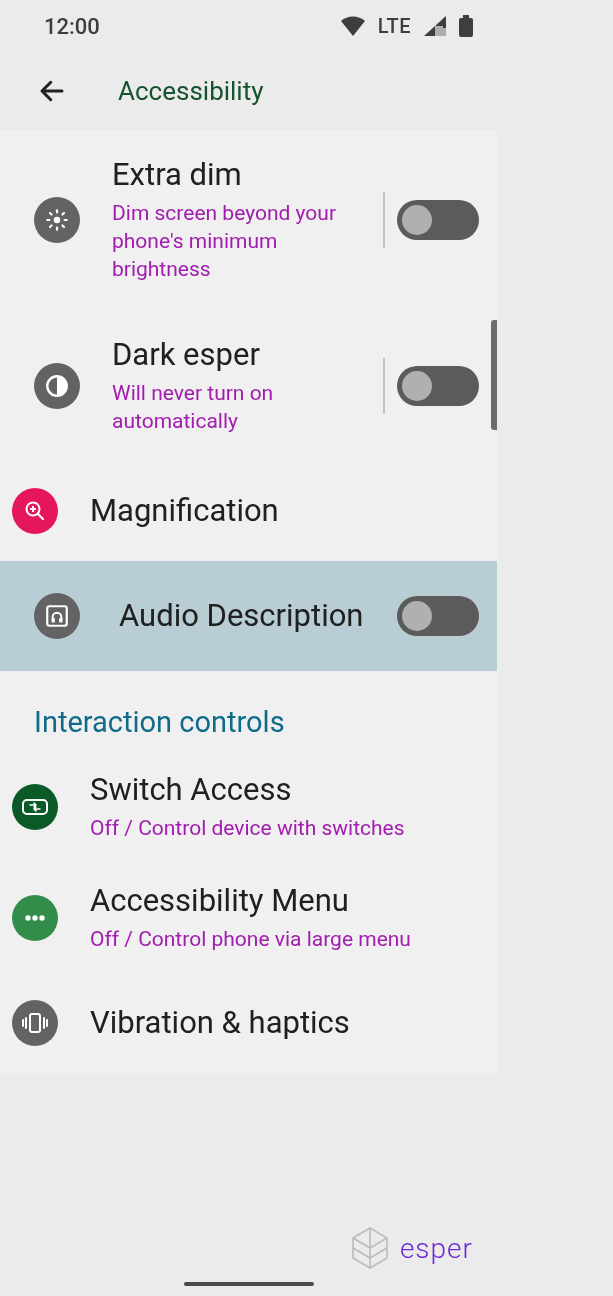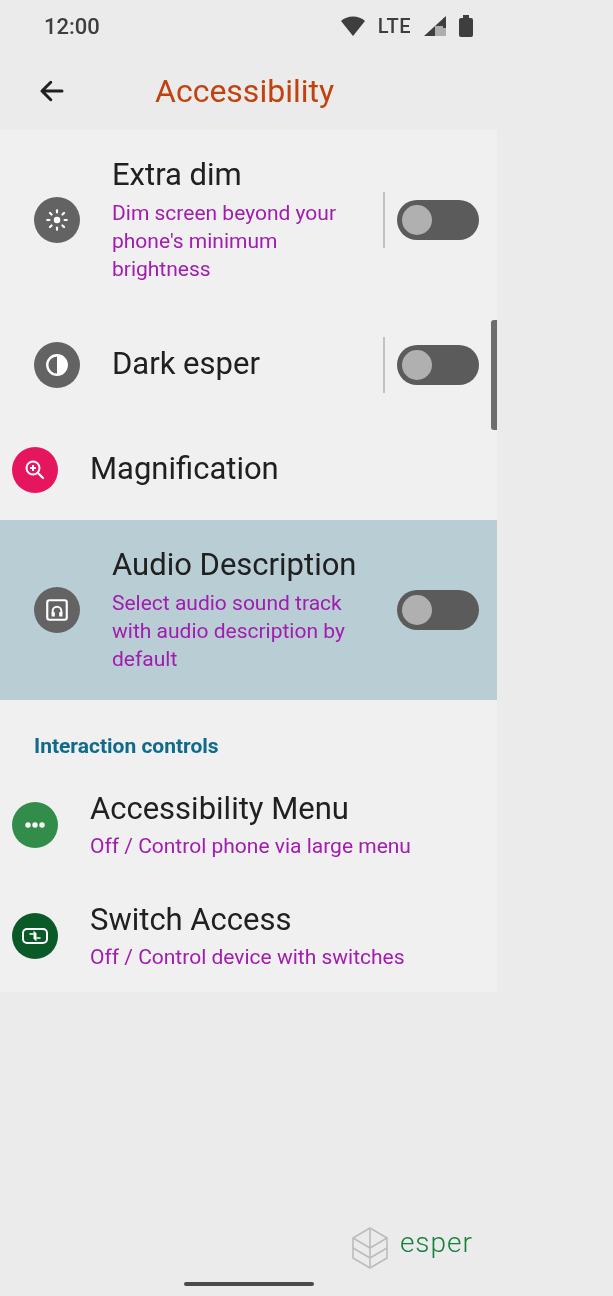--- a/index.html
+++ b/index.html
@@ -33,21 +33,21 @@
     display: flex;
     align-items: center;
     padding-left: 28px;
   }
   .back-btn {
     width: 48px; height: 48px;
     display: flex; align-items: center; justify-content: center;
     border: none; background: none; cursor: pointer;
     margin-right: 42px;
   }
-  .app-title { font-size: 32px; font-weight: 400; color: #c2410c; margin-left: 37px; }
+  .app-title { font-size: 26px; font-weight: 400; color: #14532d; }
 
   
   .content { background: #f0f0f0; }
 
   .row {
     display: flex;
     align-items: center;
     padding: 26px 18px 26px 34px;
     min-height: 110px;
     position: relative;
@@ -86,45 +86,45 @@
     flex: 0 0 82px;
   }
   .toggle .knob {
     position: absolute;
     left: 5px; top: 5px;
     width: 30px; height: 30px;
     border-radius: 50%;
     background: #b0b0b0;
   }
 
-  .row.highlight { background: #b9cdd4; }
+  .row.highlight { background: #b9cdd4; gap: 7px; }
 
   .section-header {
     padding: 34px 0 12px 34px;
-    font-size: 21px;
-    font-weight: 700;
+    font-size: 29px;
+    font-weight: 400;
     color: #106b8a;
   }
 
   
   .gesture-bar {
     position: absolute;
     bottom: 10px; left: 50%;
     transform: translateX(-50%);
     width: 130px; height: 4px;
     background: #4a4a4a;
     border-radius: 2px;
   }
 
   
   .watermark {
     position: absolute;
     right: 24px; bottom: 26px;
-    display: flex; gap: 10px;
-    color: #15803d;
+    display: flex; align-items: center; gap: 10px;
+    color: #6d28d9;
     font-size: 28px;
     font-weight: 300;
     letter-spacing: 1px;
   }
 
   
   .scroll-hint {
     position: absolute;
     right: 0; top: 320px;
     width: 6px; height: 110px;
@@ -197,20 +197,21 @@
 
     <div class="row">
       <div class="icon-wrap ic-gray">
         <svg width="26" height="26" viewBox="0 0 24 24">
           <circle cx="12" cy="12" r="9" fill="none" stroke="#fff" stroke-width="2.2"></circle>
           <path d="M12 3 a9 9 0 0 1 0 18 Z" fill="#fff"></path>
         </svg>
       </div>
       <div class="texts">
         <div class="title">Dark esper</div>
+        <div class="sub">Will never turn on automatically</div>
       </div>
       <div class="divider"></div>
       <div class="toggle">
           <div class="knob"></div>
         </div>
     </div>
 
     <div class="row short">
       <div class="icon-wrap ic-pink">
         <svg width="24" height="24" viewBox="0 0 24 24">
@@ -229,57 +230,67 @@
       <div class="icon-wrap ic-gray">
         <svg width="26" height="26" viewBox="0 0 24 24">
           <rect x="3" y="3" width="18" height="18" rx="2" fill="none" stroke="#fff" stroke-width="2"></rect>
           <path d="M8 16 v-3 a4 4 0 0 1 8 0 v3" fill="none" stroke="#fff" stroke-width="1.8"></path>
           <rect x="7" y="14" width="3" height="4" fill="#fff"></rect>
             <rect x="14" y="14" width="3" height="4" fill="#fff"></rect>
         </svg>
       </div>
       <div class="texts">
         <div class="title">Audio Description</div>
-        <div class="sub">Select audio sound track with audio description by default</div>
       </div>
       <div class="toggle">
           <div class="knob"></div>
         </div>
     </div>
 
 
     <div class="section-header">Interaction controls</div>
+
+    <div class="row short">
+      <div class="icon-wrap ic-dgreen">
+        <svg width="26" height="20" viewBox="0 0 26 20">
+          <rect x="1" y="3" width="24" height="14" rx="4" fill="none" stroke="#fff" stroke-width="2"></rect>
+          <path d="M8 8 h6 m-2 -2 l2 2 l-2 2 M18 12 h-6 m2 2 l-2 -2 l2 -2" stroke="#fff" stroke-width="1.6" fill="none" stroke-linecap="round" stroke-linejoin="round"></path>
+        </svg>
+      </div>
+      <div class="texts">
+        <div class="title">Switch Access</div>
+        <div class="sub">Off / Control device with switches</div>
+      </div>
+    </div>
 
     <div class="row short">
       <div class="icon-wrap ic-green">
         <svg width="22" height="8" viewBox="0 0 22 8">
           <circle cx="4" cy="4" r="2.7" fill="#fff"></circle>
             <circle cx="11" cy="4" r="2.7" fill="#fff"></circle>
             <circle cx="18" cy="4" r="2.7" fill="#fff"></circle>
         </svg>
       </div>
       <div class="texts">
         <div class="title">Accessibility Menu</div>
         <div class="sub">Off / Control phone via large menu</div>
       </div>
     </div>
 
     <div class="row short">
-      <div class="icon-wrap ic-dgreen">
-        <svg width="26" height="20" viewBox="0 0 26 20">
-          <rect x="1" y="3" width="24" height="14" rx="4" fill="none" stroke="#fff" stroke-width="2"></rect>
-          <path d="M8 8 h6 m-2 -2 l2 2 l-2 2 M18 12 h-6 m2 2 l-2 -2 l2 -2" stroke="#fff" stroke-width="1.6" fill="none" stroke-linecap="round" stroke-linejoin="round"></path>
-        </svg>
-      </div>
-      <div class="texts">
-        <div class="title">Switch Access</div>
-        <div class="sub">Off / Control device with switches</div>
-      </div>
-    </div>
-
+      <div class="icon-wrap ic-gray">
+        <svg width="28" height="22" viewBox="0 0 28 22">
+          <rect x="9" y="2" width="10" height="18" rx="2" fill="none" stroke="#fff" stroke-width="2"></rect>
+          <path d="M5 6 v10 M2 8 v6 M23 6 v10 M26 8 v6" stroke="#fff" stroke-width="2" stroke-linecap="round"></path>
+        </svg>
+      </div>
+      <div class="texts">
+        <div class="title">Vibration &amp; haptics</div>
+      </div>
+    </div>
 
   </div>
 
   <div class="scroll-hint"></div>
 
   <div class="watermark">
     <svg width="40" height="44" viewBox="0 0 40 44">
       <g fill="none" stroke="#bcbcbc" stroke-width="1.6" stroke-linejoin="round">
         <path d="M20 2 L37 12 L37 32 L20 42 L3 32 L3 12 Z"></path>
         <path d="M20 2 L20 22 L37 12 M20 22 L3 12 M20 22 L20 42 M3 22 L20 32 L37 22"></path>

